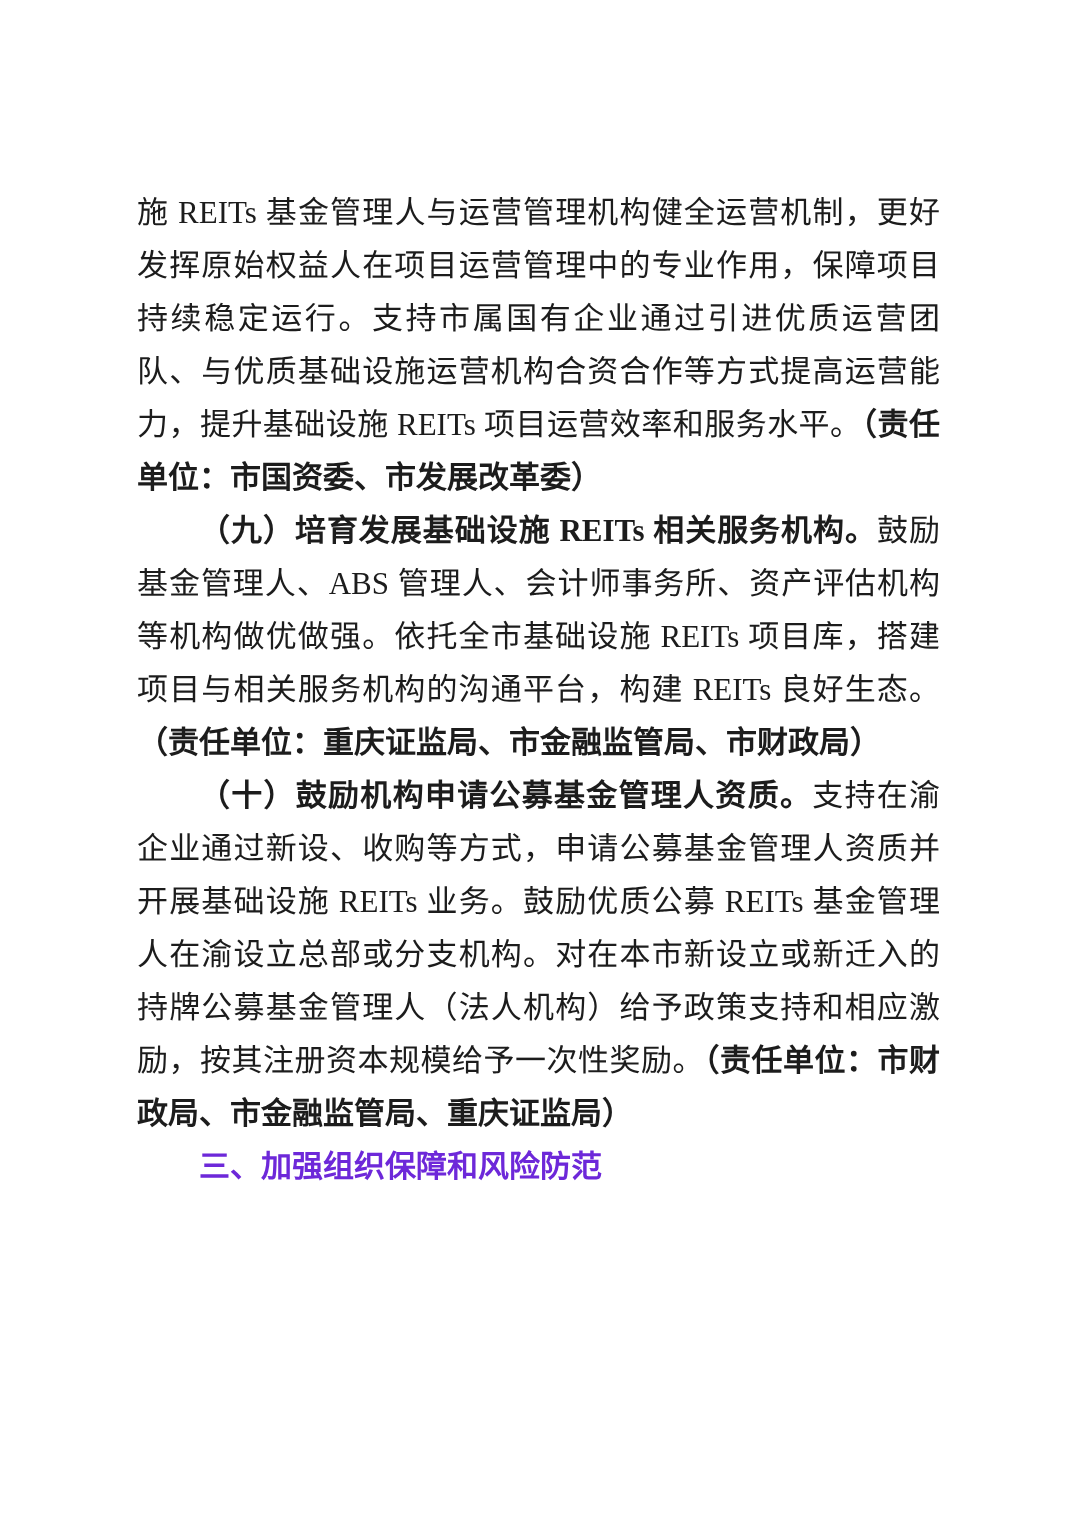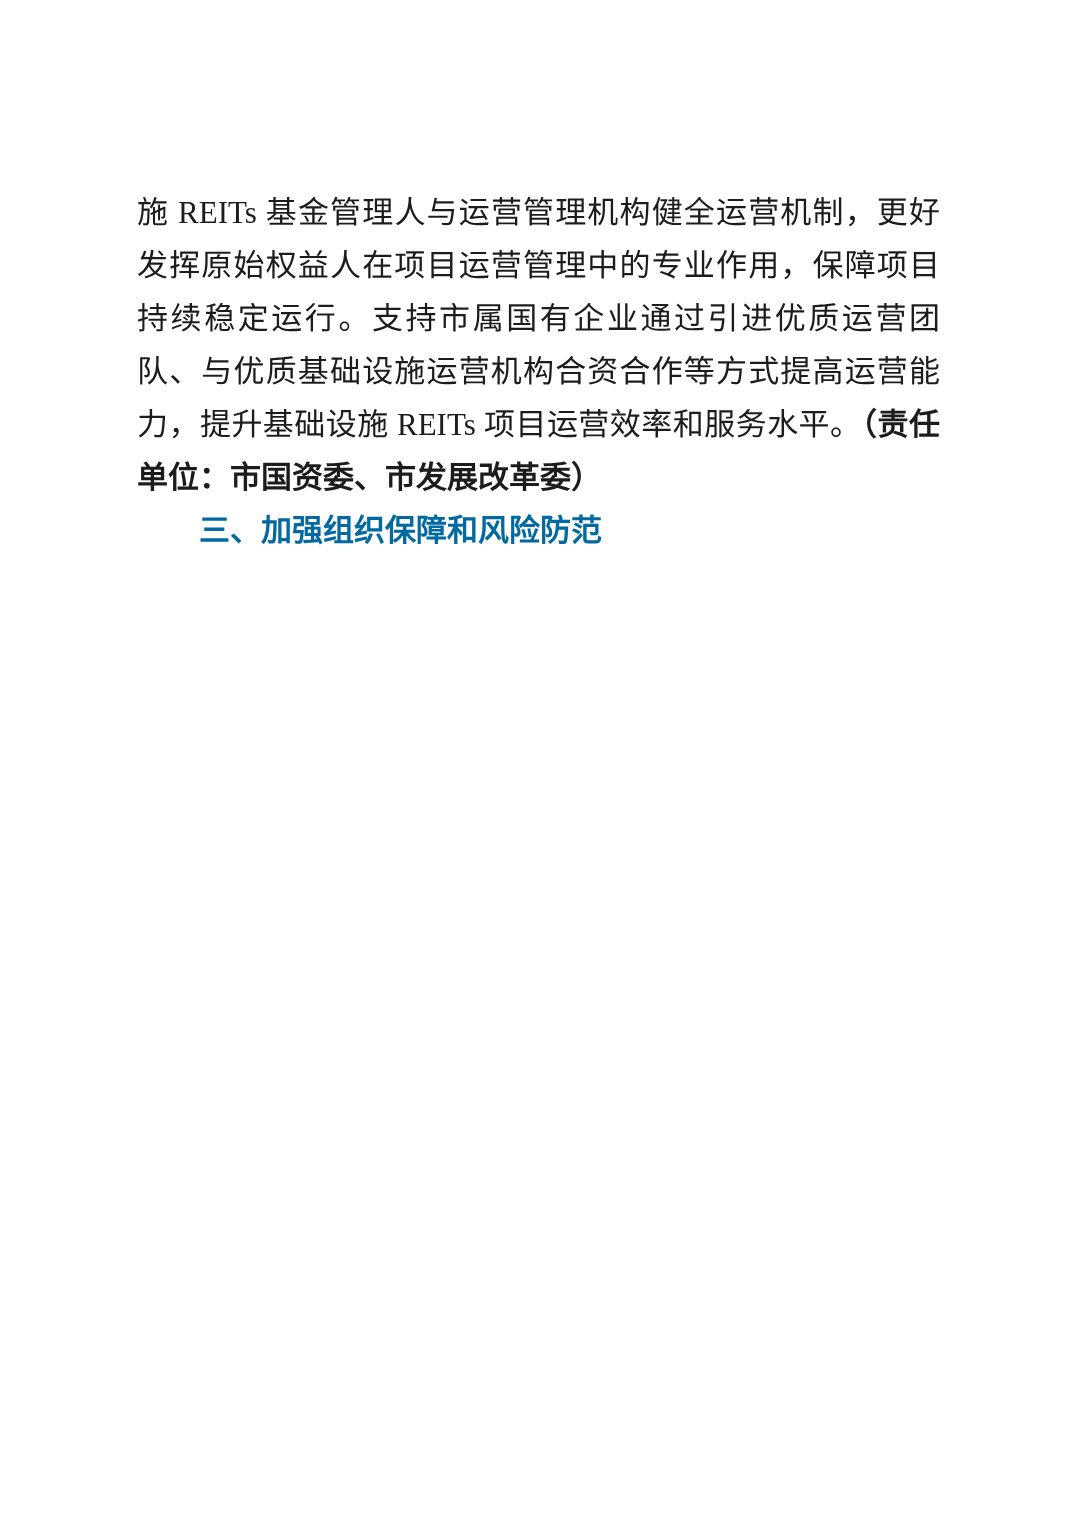--- a/index.html
+++ b/index.html
@@ -38,21 +38,21 @@
   }
   .seg-bold-lead {
     font-weight: bold;
   }
   .seg-kai {
     font-weight: bold;
   }
   .content p.heading {
     font-family: "Liberation Sans", "DejaVu Sans", sans-serif;
     font-weight: bold;
-    color: #0369a1;
+    color: #6d28d9;
   }
   .page-footer {
     position: absolute;
     left: 135px;
     top: 1368px;
     font-size: 30px;
     line-height: 36px;
     color: #1c1c1c;
     white-space: nowrap;
   }
@@ -66,20 +66,22 @@
   }
 </style>
 </head>
 <body>
 
 <div class="page">
 
   <main class="content">
     <div id="paragraphs">
         <p class="body"><span class="seg-normal">施 REITs 基金管理人与运营管理机构健全运营机制，更好发挥原始权益人在项目运营管理中的专业作用，保障项目持续稳定运行。支持市属国有企业通过引进优质运营团队、与优质基础设施运营机构合资合作等方式提高运营能力，提升基础设施 REITs 项目运营效率和服务水平。</span><span class="seg-kai">（责任单位：市国资委、市发展改革委）</span></p>
+        <p class="body indent"><span class="seg-bold-lead">（九）培育发展基础设施 REITs 相关服务机构。</span><span class="seg-normal">鼓励基金管理人、ABS 管理人、会计师事务所、资产评估机构等机构做优做强。依托全市基础设施 REITs 项目库，搭建项目与相关服务机构的沟通平台，构建 REITs 良好生态。</span><span class="seg-kai">（责任单位：重庆证监局、市金融监管局、市财政局）</span></p>
+        <p class="body indent"><span class="seg-bold-lead">（十）鼓励机构申请公募基金管理人资质。</span><span class="seg-normal">支持在渝企业通过新设、收购等方式，申请公募基金管理人资质并开展基础设施 REITs 业务。鼓励优质公募 REITs 基金管理人在渝设立总部或分支机构。对在本市新设立或新迁入的持牌公募基金管理人（法人机构）给予政策支持和相应激励，按其注册资本规模给予一次性奖励。</span><span class="seg-kai">（责任单位：市财政局、市金融监管局、重庆证监局）</span></p>
         <p class="heading indent"><span class="seg-heading">三、加强组织保障和风险防范</span></p>
       </div>
   </main>
 
   <footer class="page-footer">
     <span class="dash">—</span><span class="page-num">6</span><span class="dash">—</span>
   </footer>
 
 </div>
 

